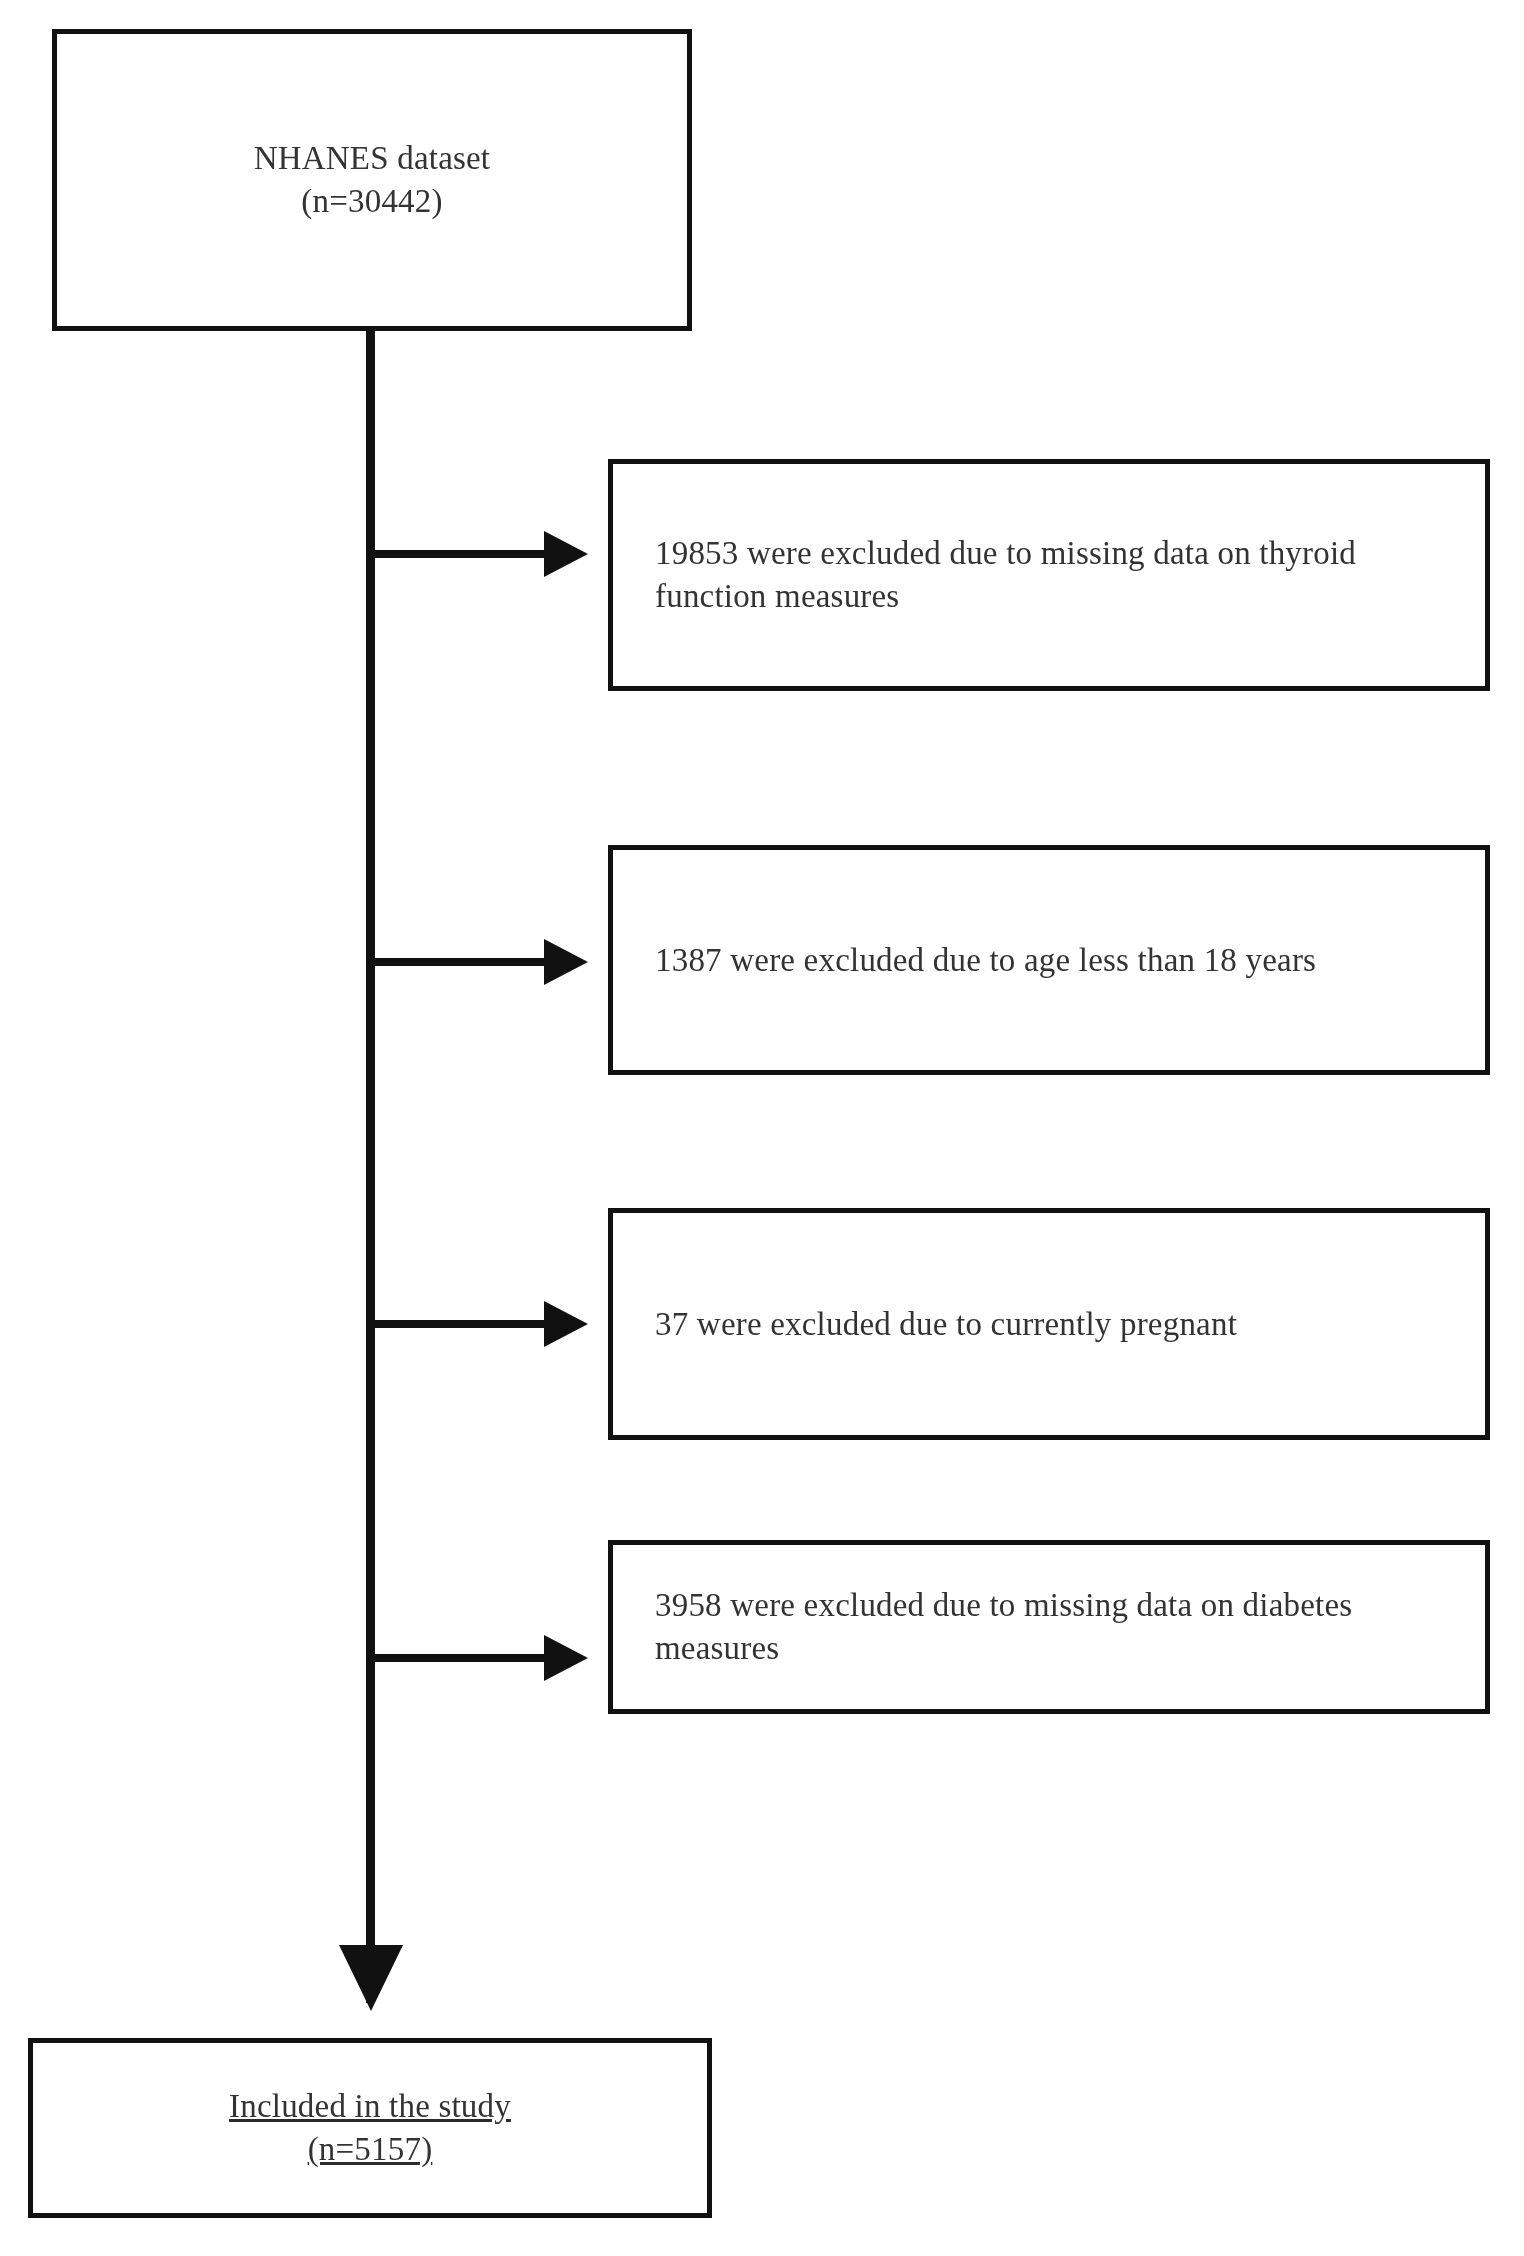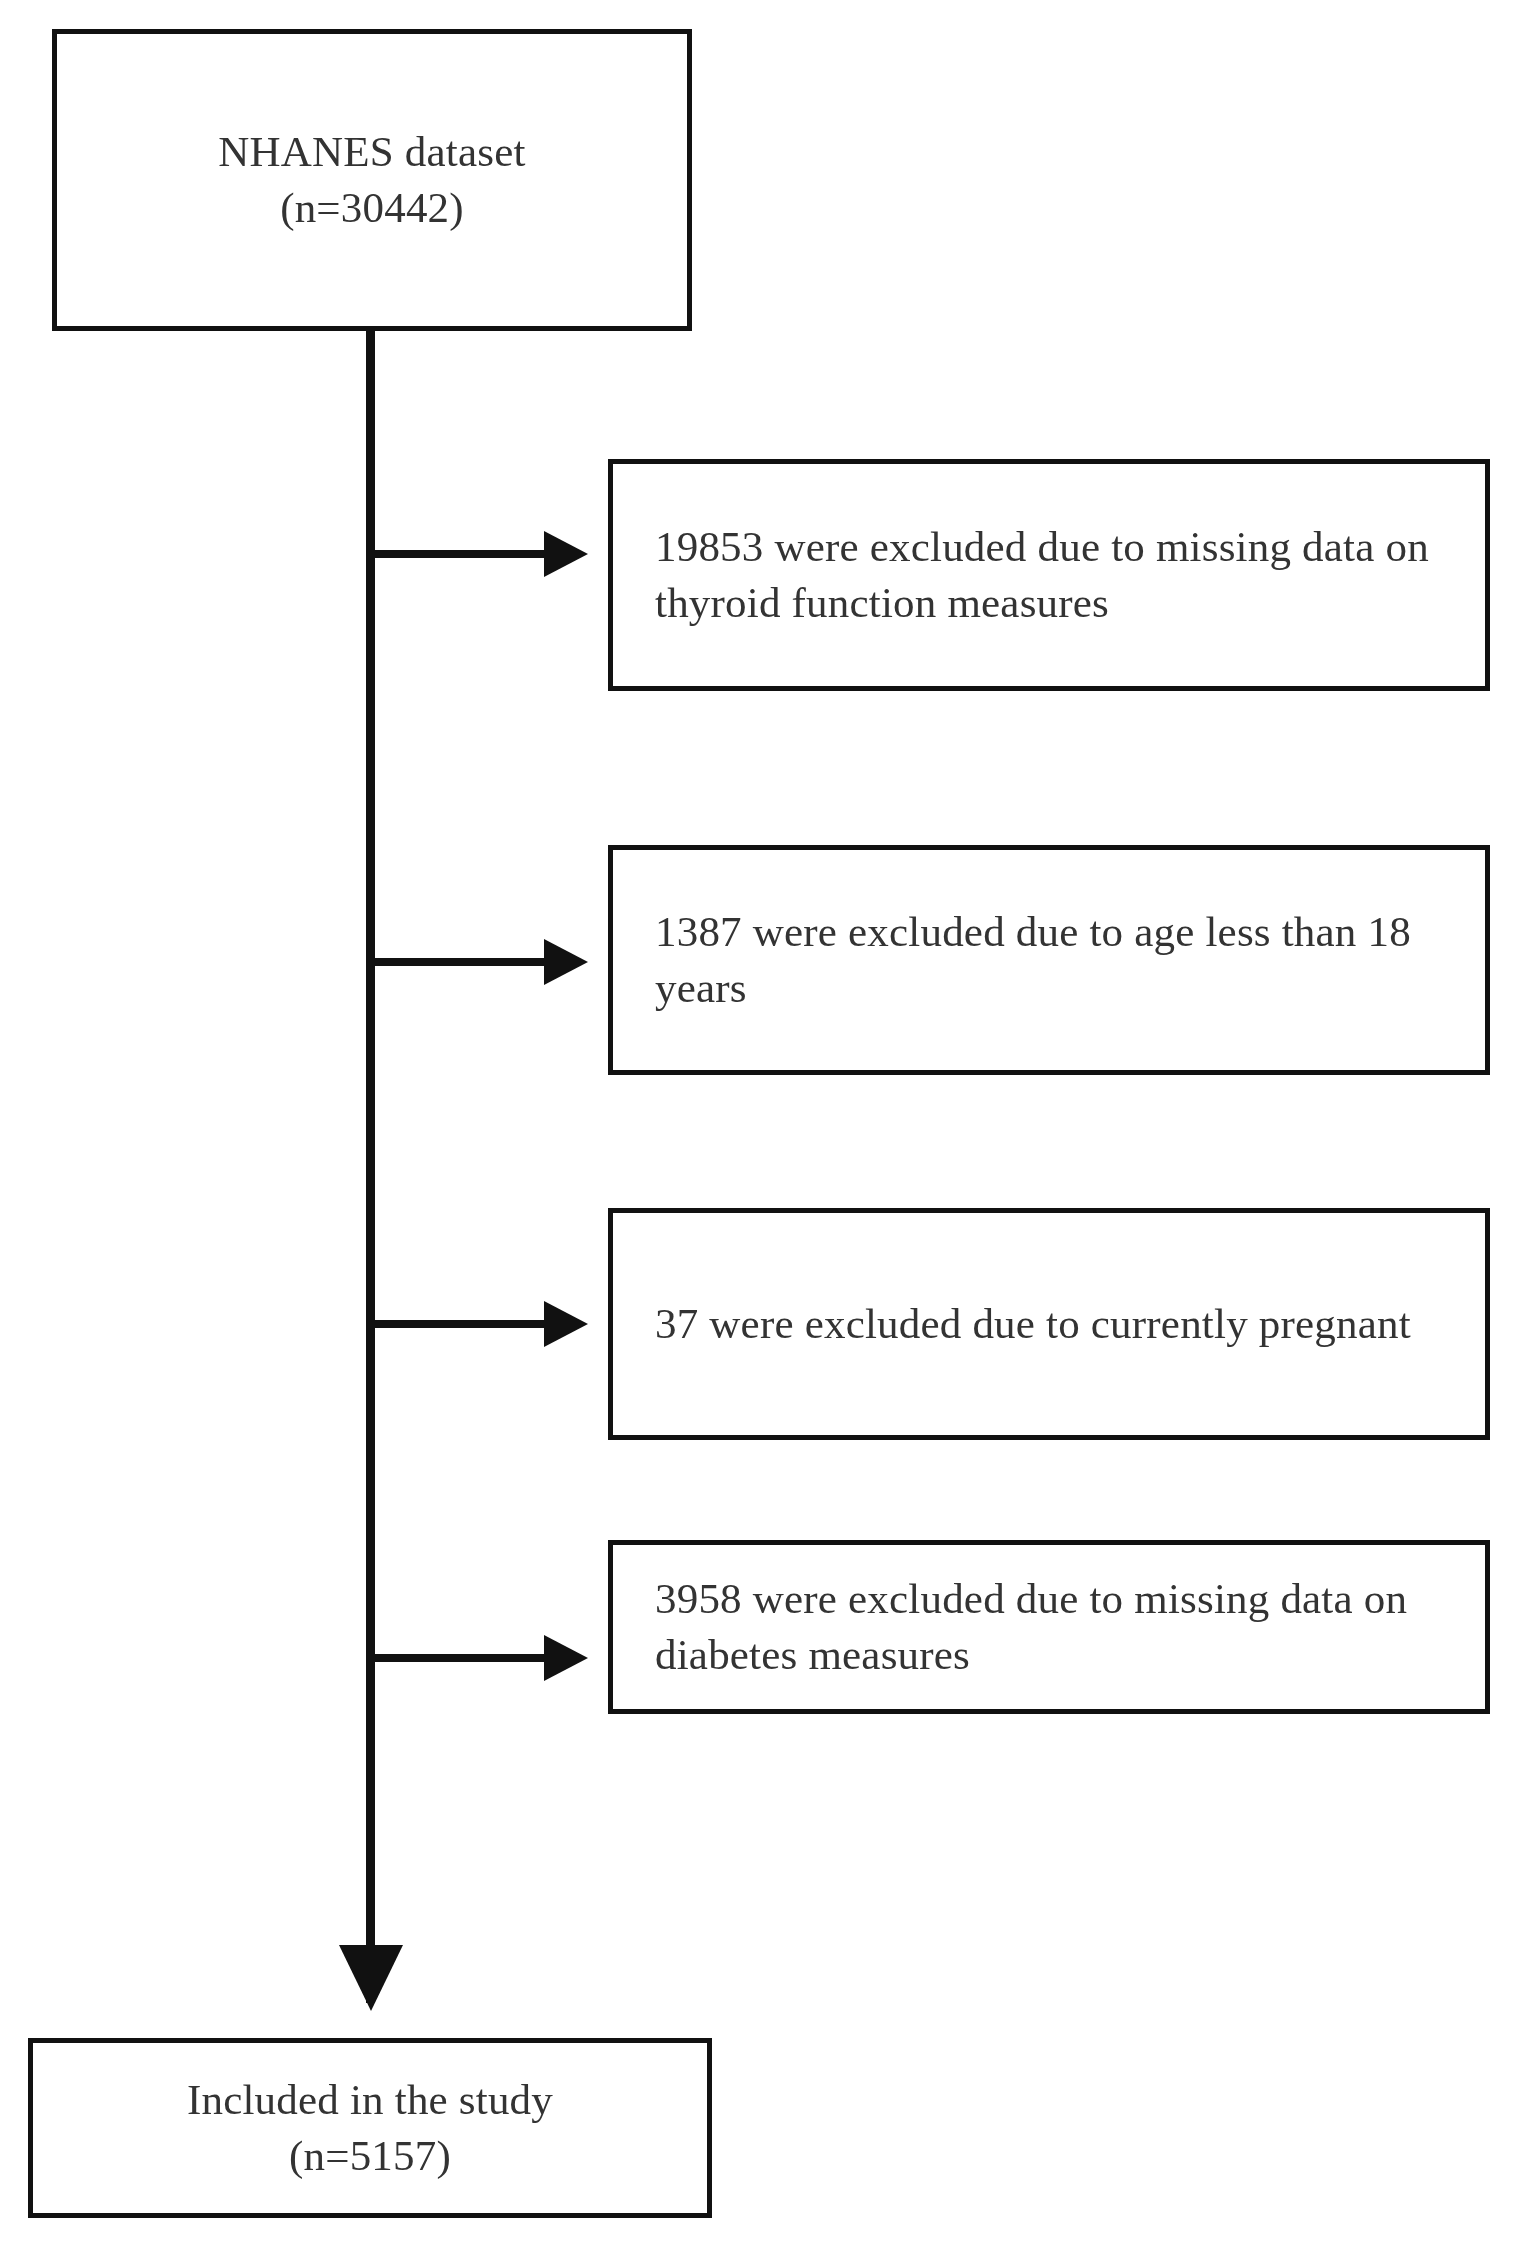--- a/index.html
+++ b/index.html
@@ -30,34 +30,34 @@
   }
   .box.center {
     justify-content: center;
     text-align: center;
   }
   .box.left {
     justify-content: flex-start;
     text-align: left;
   }
   .box-text {
-    font-size: 43px;
+    font-size: 33px;
     line-height: 1.30;
     letter-spacing: 0.2px;
     color: #333333;
     white-space: pre-line;
   }
   .box.left .box-text {
     padding-left: 42px;
     padding-right: 18px;
   }
 
   
   #node-source   { left: 52px;  top: 29px;   width: 640px; height: 302px; }
-  #node-included { left: 28px;  top: 2038px; width: 684px; height: 180px; }
+  #node-included { left: 28px;  top: 2038px; width: 684px; height: 180px; text-decoration: underline; }
 
   #node-exclusion-1 { left: 608px; top: 423px;  width: 882px; height: 232px; margin-top: 36px; }
   #node-exclusion-2 { left: 608px; top: 845px;  width: 882px; height: 230px; }
   #node-exclusion-3 { left: 608px; top: 1208px; width: 882px; height: 232px; }
   #node-exclusion-4 { left: 608px; top: 1540px; width: 882px; height: 174px; }
 
   
   .vstem {
     position: absolute;
     left: 366px;

